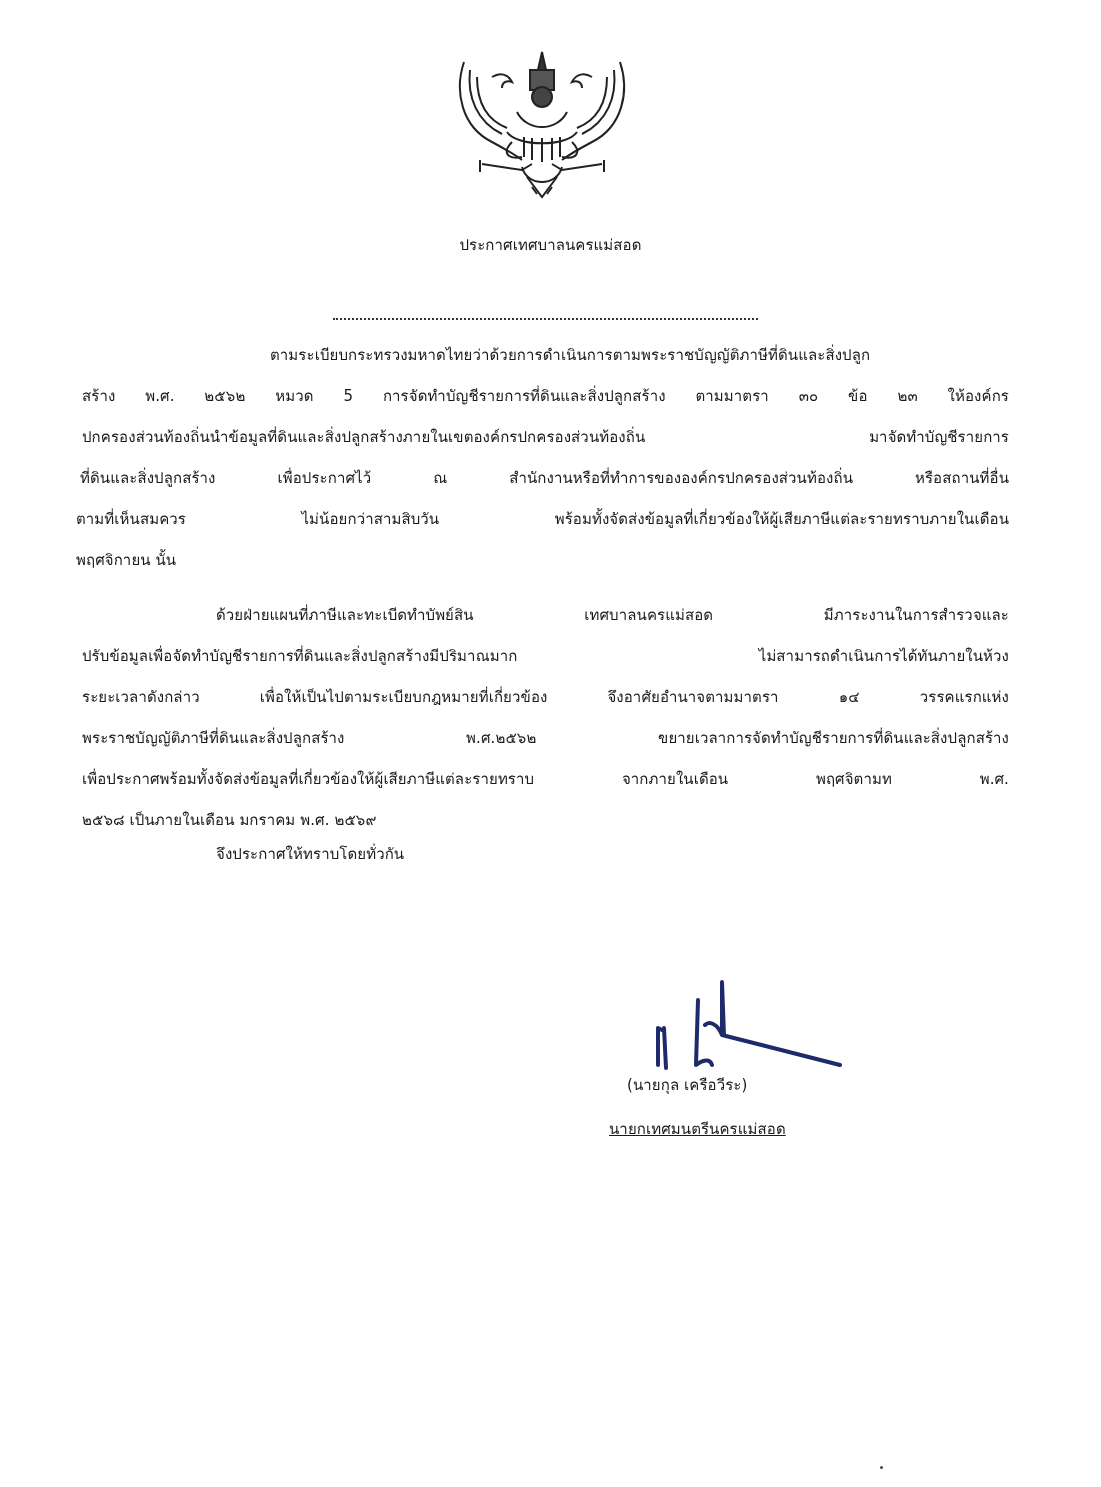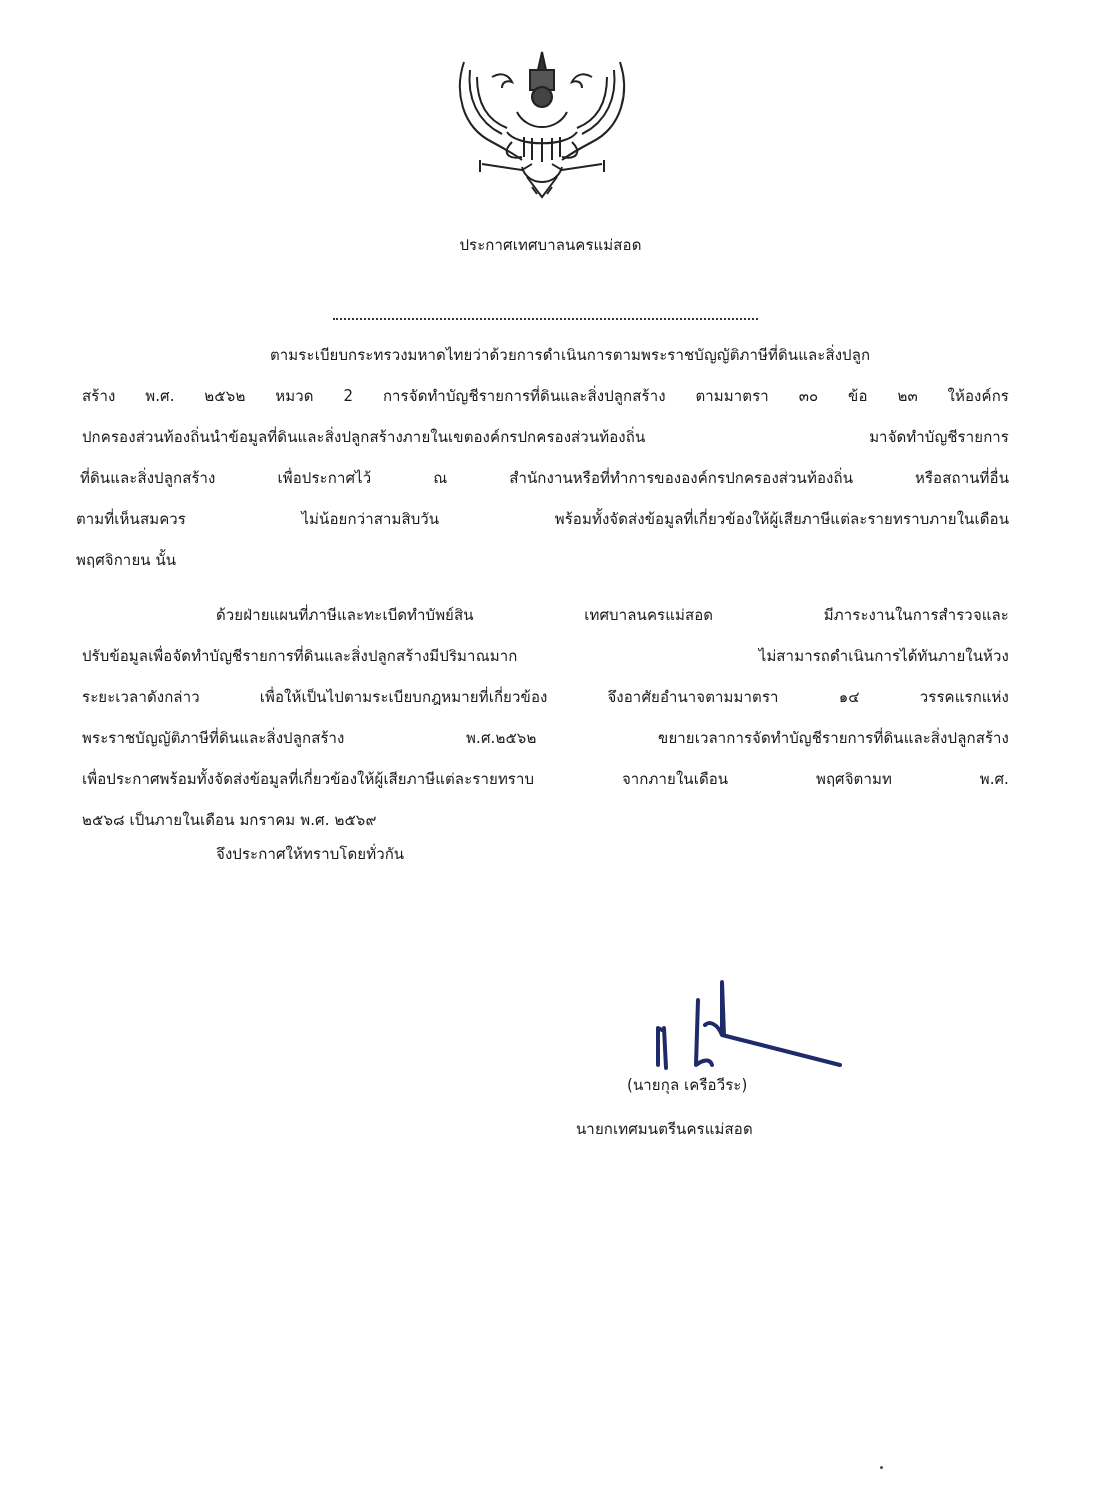--- a/index.html
+++ b/index.html
@@ -14,21 +14,21 @@
     .title { left: 0; width: 1101px; text-align: center; top: 233px; }
     .subject { left: 259px; top: 270px; }
     .rule { position: absolute; left: 333px; top: 318px; width: 425px; border-bottom: 2px dotted #333; }
     .para-line { left: 212px; width: 797px; text-align: justify; text-align-last: justify; }
     .para-line.last { text-align-last: left; }
     .closing { left: 216px; top: 842px; }
     .dateline { left: 278px; top: 904px; }
     .date-hand { color: #1f2a6b; font-weight: bold; font-style: italic; }
     .signature { position: absolute; left: 650px; top: 980px; width: 220px; height: 90px; }
     .signer { left: 627px; top: 1073px; }
-    .position { left: 576px; top: 1117px; }
+    .position { left: 609px; top: 1117px; text-decoration: underline; }
     .speck { position: absolute; width: 3px; height: 3px; background: #444; border-radius: 50%; }
   </style>
 </head>
 <body>
 
 <div class="page">
 
   <svg class="emblem" viewBox="0 0 180 158">
     <g fill="none" stroke="#222" stroke-width="2">
       <path d="M12 20 C2 50, 10 85, 40 100 C55 108, 62 112, 70 118"></path>
@@ -53,21 +53,21 @@
       <path d="M75 135 L90 155 L105 135"></path>
       <path d="M80 145 L85 152 M100 145 L95 152"></path>
     </g>
   </svg>
 
   <div class="line title">ประกาศเทศบาลนครแม่สอด</div>
   <div class="rule"></div>
 
   <div>
     <div class="line para-line" style="top:343px; left:258px; width:751px;margin-left:12px;">ตามระเบียบกระทรวงมหาดไทยว่าด้วยการดำเนินการตามพระราชบัญญัติภาษีที่ดินและสิ่งปลูก</div>
-    <div class="line para-line" style="top:384px; left:82px; width:927px;">สร้าง พ.ศ. ๒๕๖๒ หมวด 2 การจัดทำบัญชีรายการที่ดินและสิ่งปลูกสร้าง ตามมาตรา ๓๐ ข้อ ๒๓ ให้องค์กร</div>
+    <div class="line para-line" style="top:384px; left:82px; width:927px;">สร้าง พ.ศ. ๒๕๖๒ หมวด 5 การจัดทำบัญชีรายการที่ดินและสิ่งปลูกสร้าง ตามมาตรา ๓๐ ข้อ ๒๓ ให้องค์กร</div>
     <div class="line para-line" style="top:425px; left:82px; width:927px;">ปกครองส่วนท้องถิ่นนำข้อมูลที่ดินและสิ่งปลูกสร้างภายในเขตองค์กรปกครองส่วนท้องถิ่น มาจัดทำบัญชีรายการ</div>
     <div class="line para-line" style="top:466px; left:80px; width:929px;">ที่ดินและสิ่งปลูกสร้าง เพื่อประกาศไว้ ณ สำนักงานหรือที่ทำการขององค์กรปกครองส่วนท้องถิ่น หรือสถานที่อื่น</div>
     <div class="line para-line" style="top:507px; left:76px; width:933px;">ตามที่เห็นสมควร ไม่น้อยกว่าสามสิบวัน พร้อมทั้งจัดส่งข้อมูลที่เกี่ยวข้องให้ผู้เสียภาษีแต่ละรายทราบภายในเดือน</div>
     <div class="line para-line last" style="top:548px; left:76px; width:933px;">พฤศจิกายน นั้น</div>
   </div>
 
   <div>
     <div class="line para-line" style="top:603px; left:216px; width:793px;">ด้วยฝ่ายแผนที่ภาษีและทะเบีดทำบัพย์สิน เทศบาลนครแม่สอด มีภาระงานในการสำรวจและ</div>
     <div class="line para-line" style="top:644px; left:82px; width:927px;">ปรับข้อมูลเพื่อจัดทำบัญชีรายการที่ดินและสิ่งปลูกสร้างมีปริมาณมาก ไม่สามารถดำเนินการได้ทันภายในห้วง</div>
     <div class="line para-line" style="top:685px; left:82px; width:927px;">ระยะเวลาดังกล่าว เพื่อให้เป็นไปตามระเบียบกฎหมายที่เกี่ยวข้อง จึงอาศัยอำนาจตามมาตรา ๑๔ วรรคแรกแห่ง</div>

